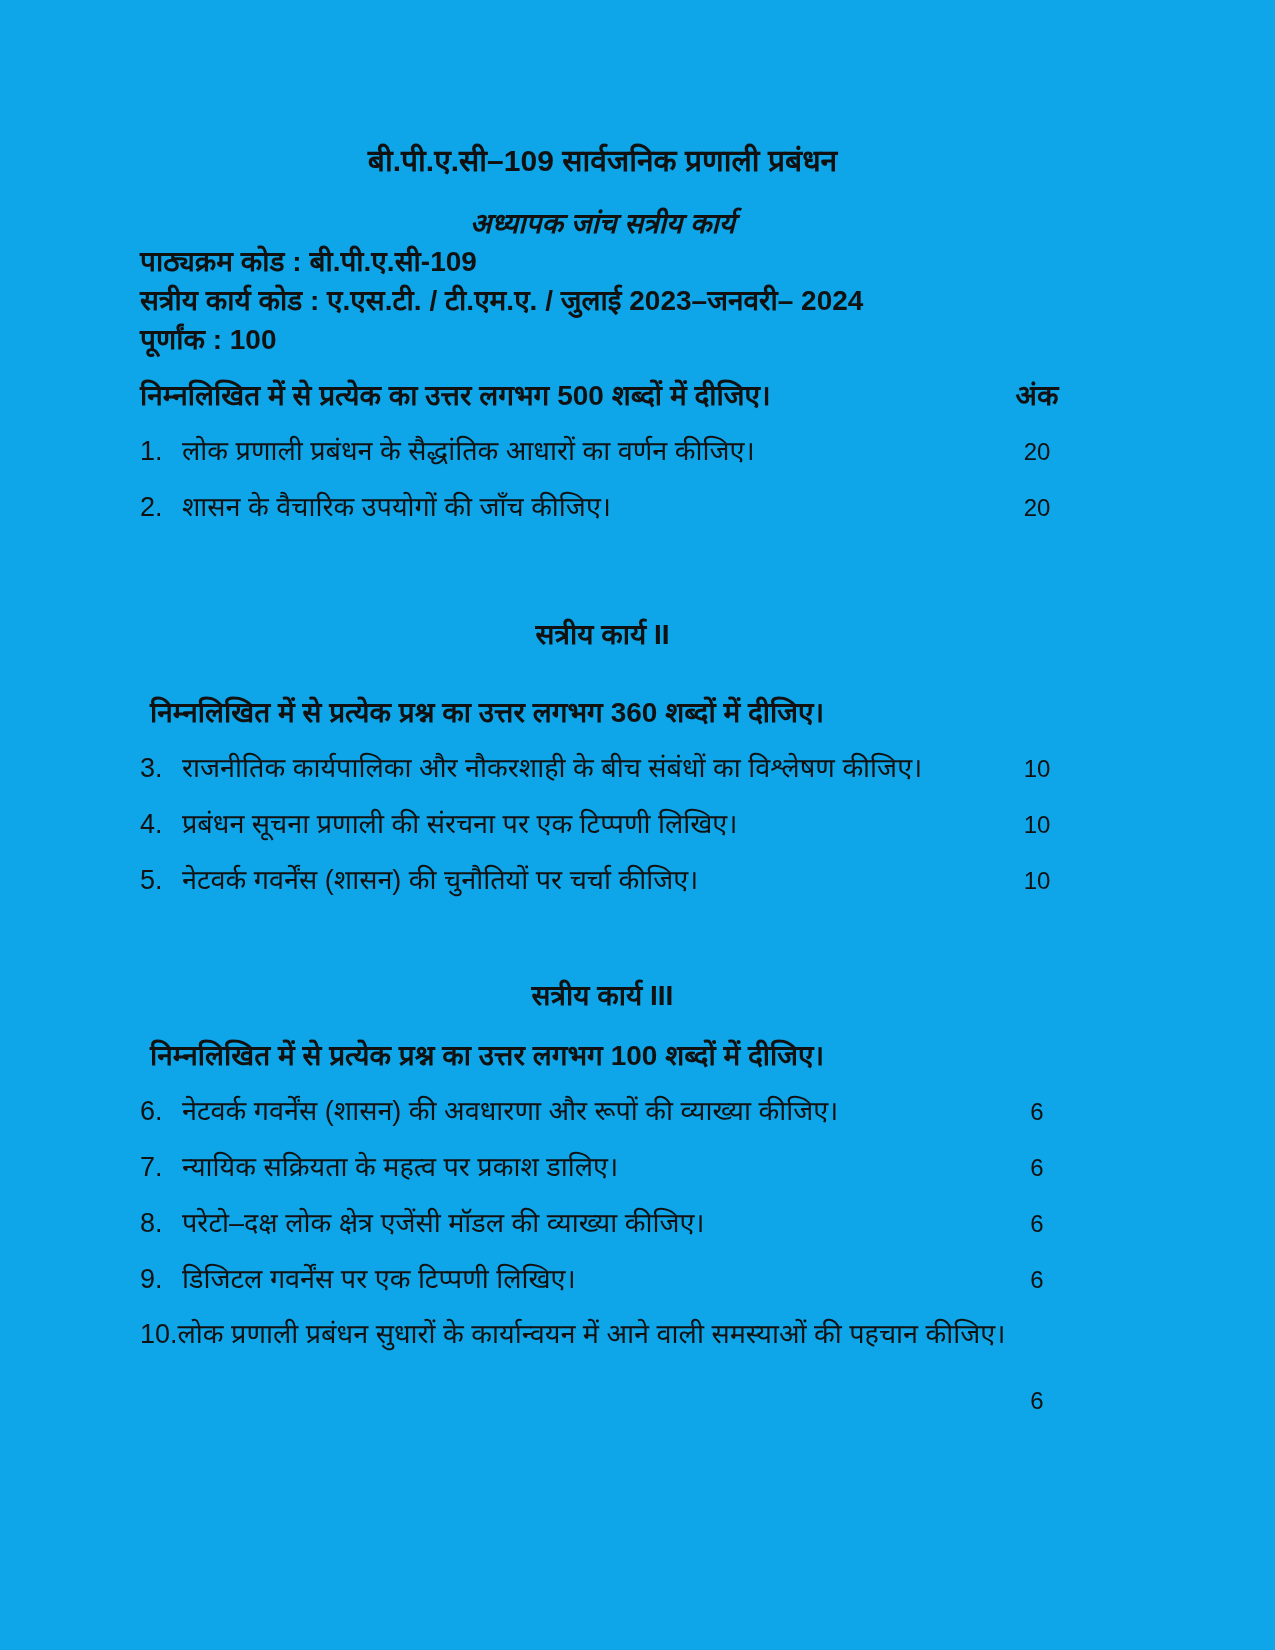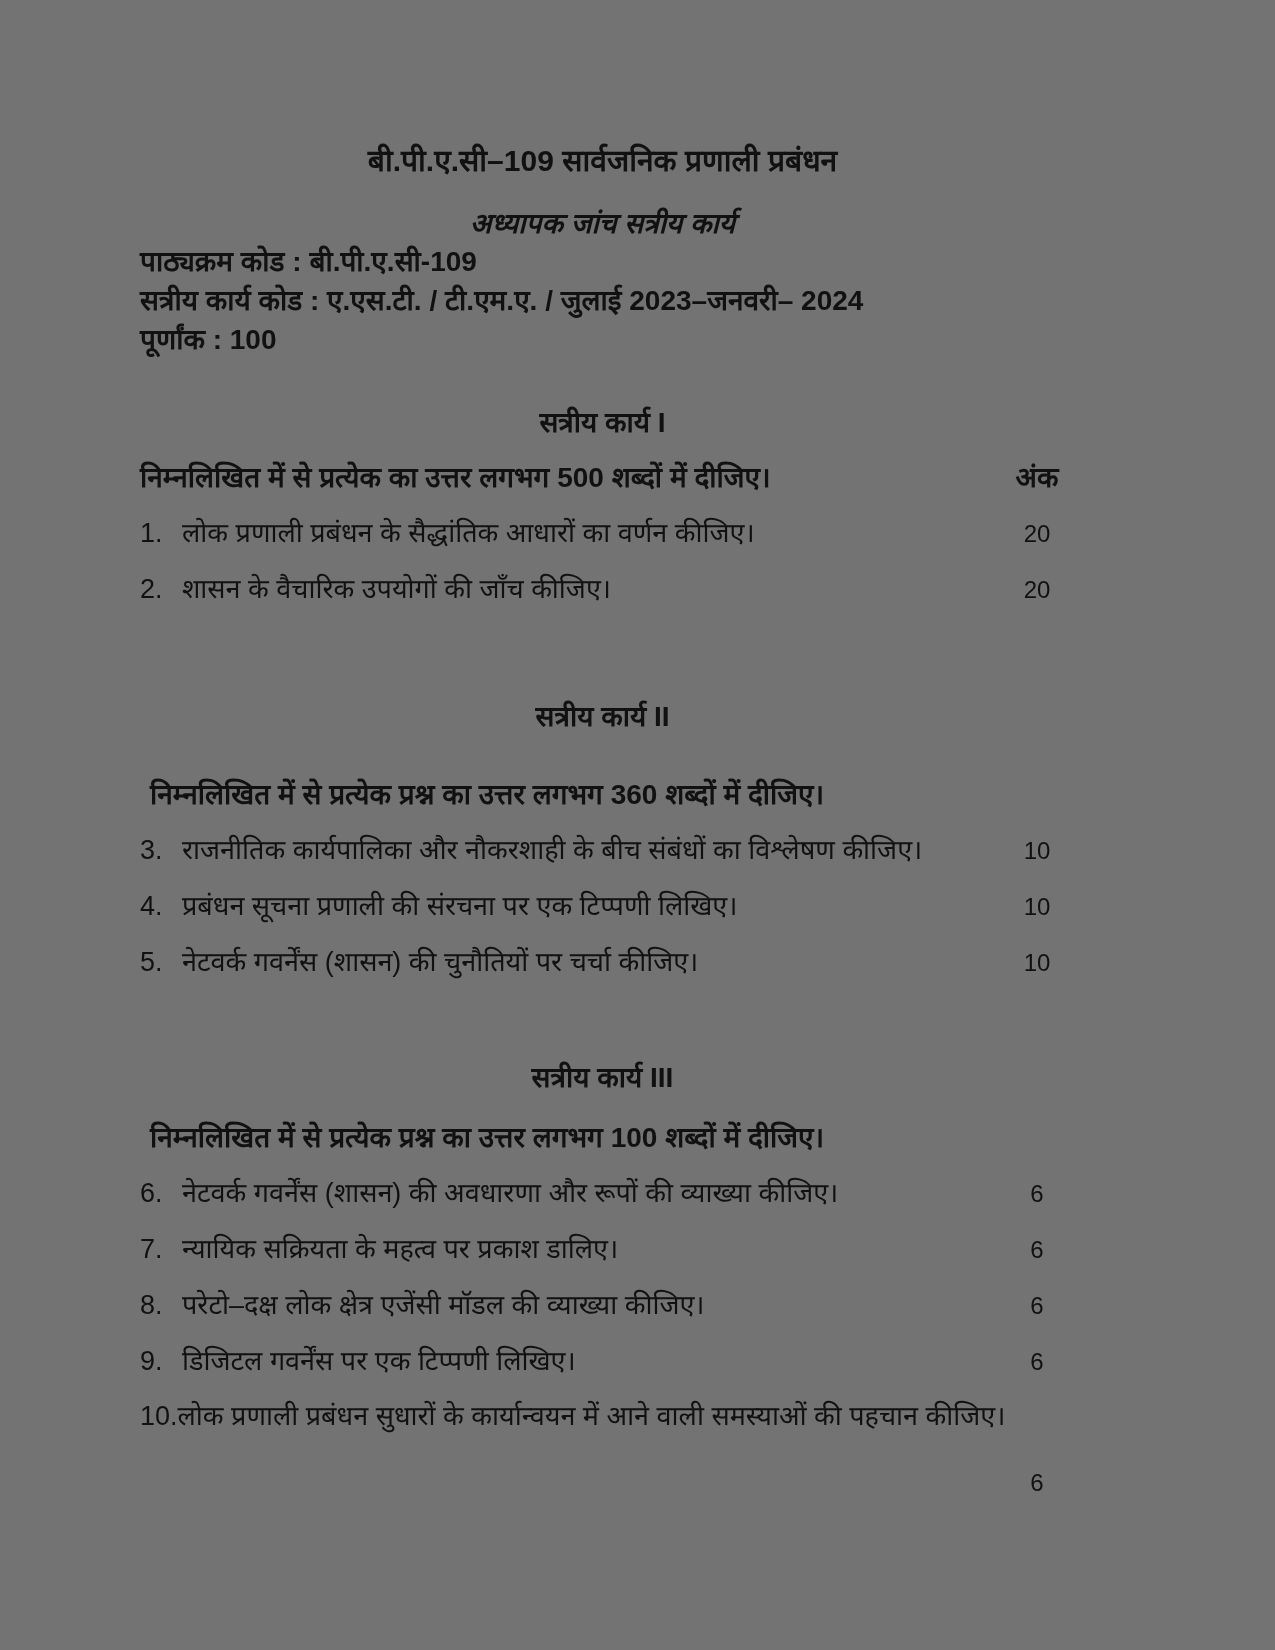--- a/index.html
+++ b/index.html
@@ -4,21 +4,21 @@
 <style>
   html, body {
     margin: 0;
     padding: 0;
     background: #ffffff;
   }
   .page {
     position: relative;
     width: 1275px;
     height: 1650px;
-    background: #737373;
+    background: #0ea5e9;
     color: #111111;
     font-family: "Liberation Sans", sans-serif;
     overflow: hidden;
   }
   .content {
     position: absolute;
     left: 140px;
     width: 925px;
     top: 0;
   }
@@ -111,21 +111,20 @@
 
     <h1 class="doc-title">बी.पी.ए.सी–109 सार्वजनिक प्रणाली प्रबंधन</h1>
     <h2 class="doc-subtitle">अध्यापक जांच सत्रीय कार्य</h2>
 
     <div class="codes">
       <div>पाठ्यक्रम कोड : बी.पी.ए.सी-109</div>
       <div>सत्रीय कार्य कोड :  ए.एस.टी. / टी.एम.ए. / जुलाई 2023–जनवरी– 2024</div>
       <div>पूर्णांक : 100</div>
     </div>
 
-    <div class="section-heading sec1-heading">सत्रीय कार्य I</div>
     <div class="instruction-row instr1">
       <span class="instruction-text">निम्नलिखित में से प्रत्येक का उत्तर लगभग 500 शब्दों में दीजिए।</span>
       <span class="marks-header">अंक</span>
     </div>
     <div class="q-row mt-q1">
       <span class="q-num">1.</span>
       <span class="q-text">लोक प्रणाली प्रबंधन के सैद्धांतिक आधारों का वर्णन कीजिए।</span>
       <span class="q-marks">20</span>
     </div>
     <div class="q-row mt-q">

